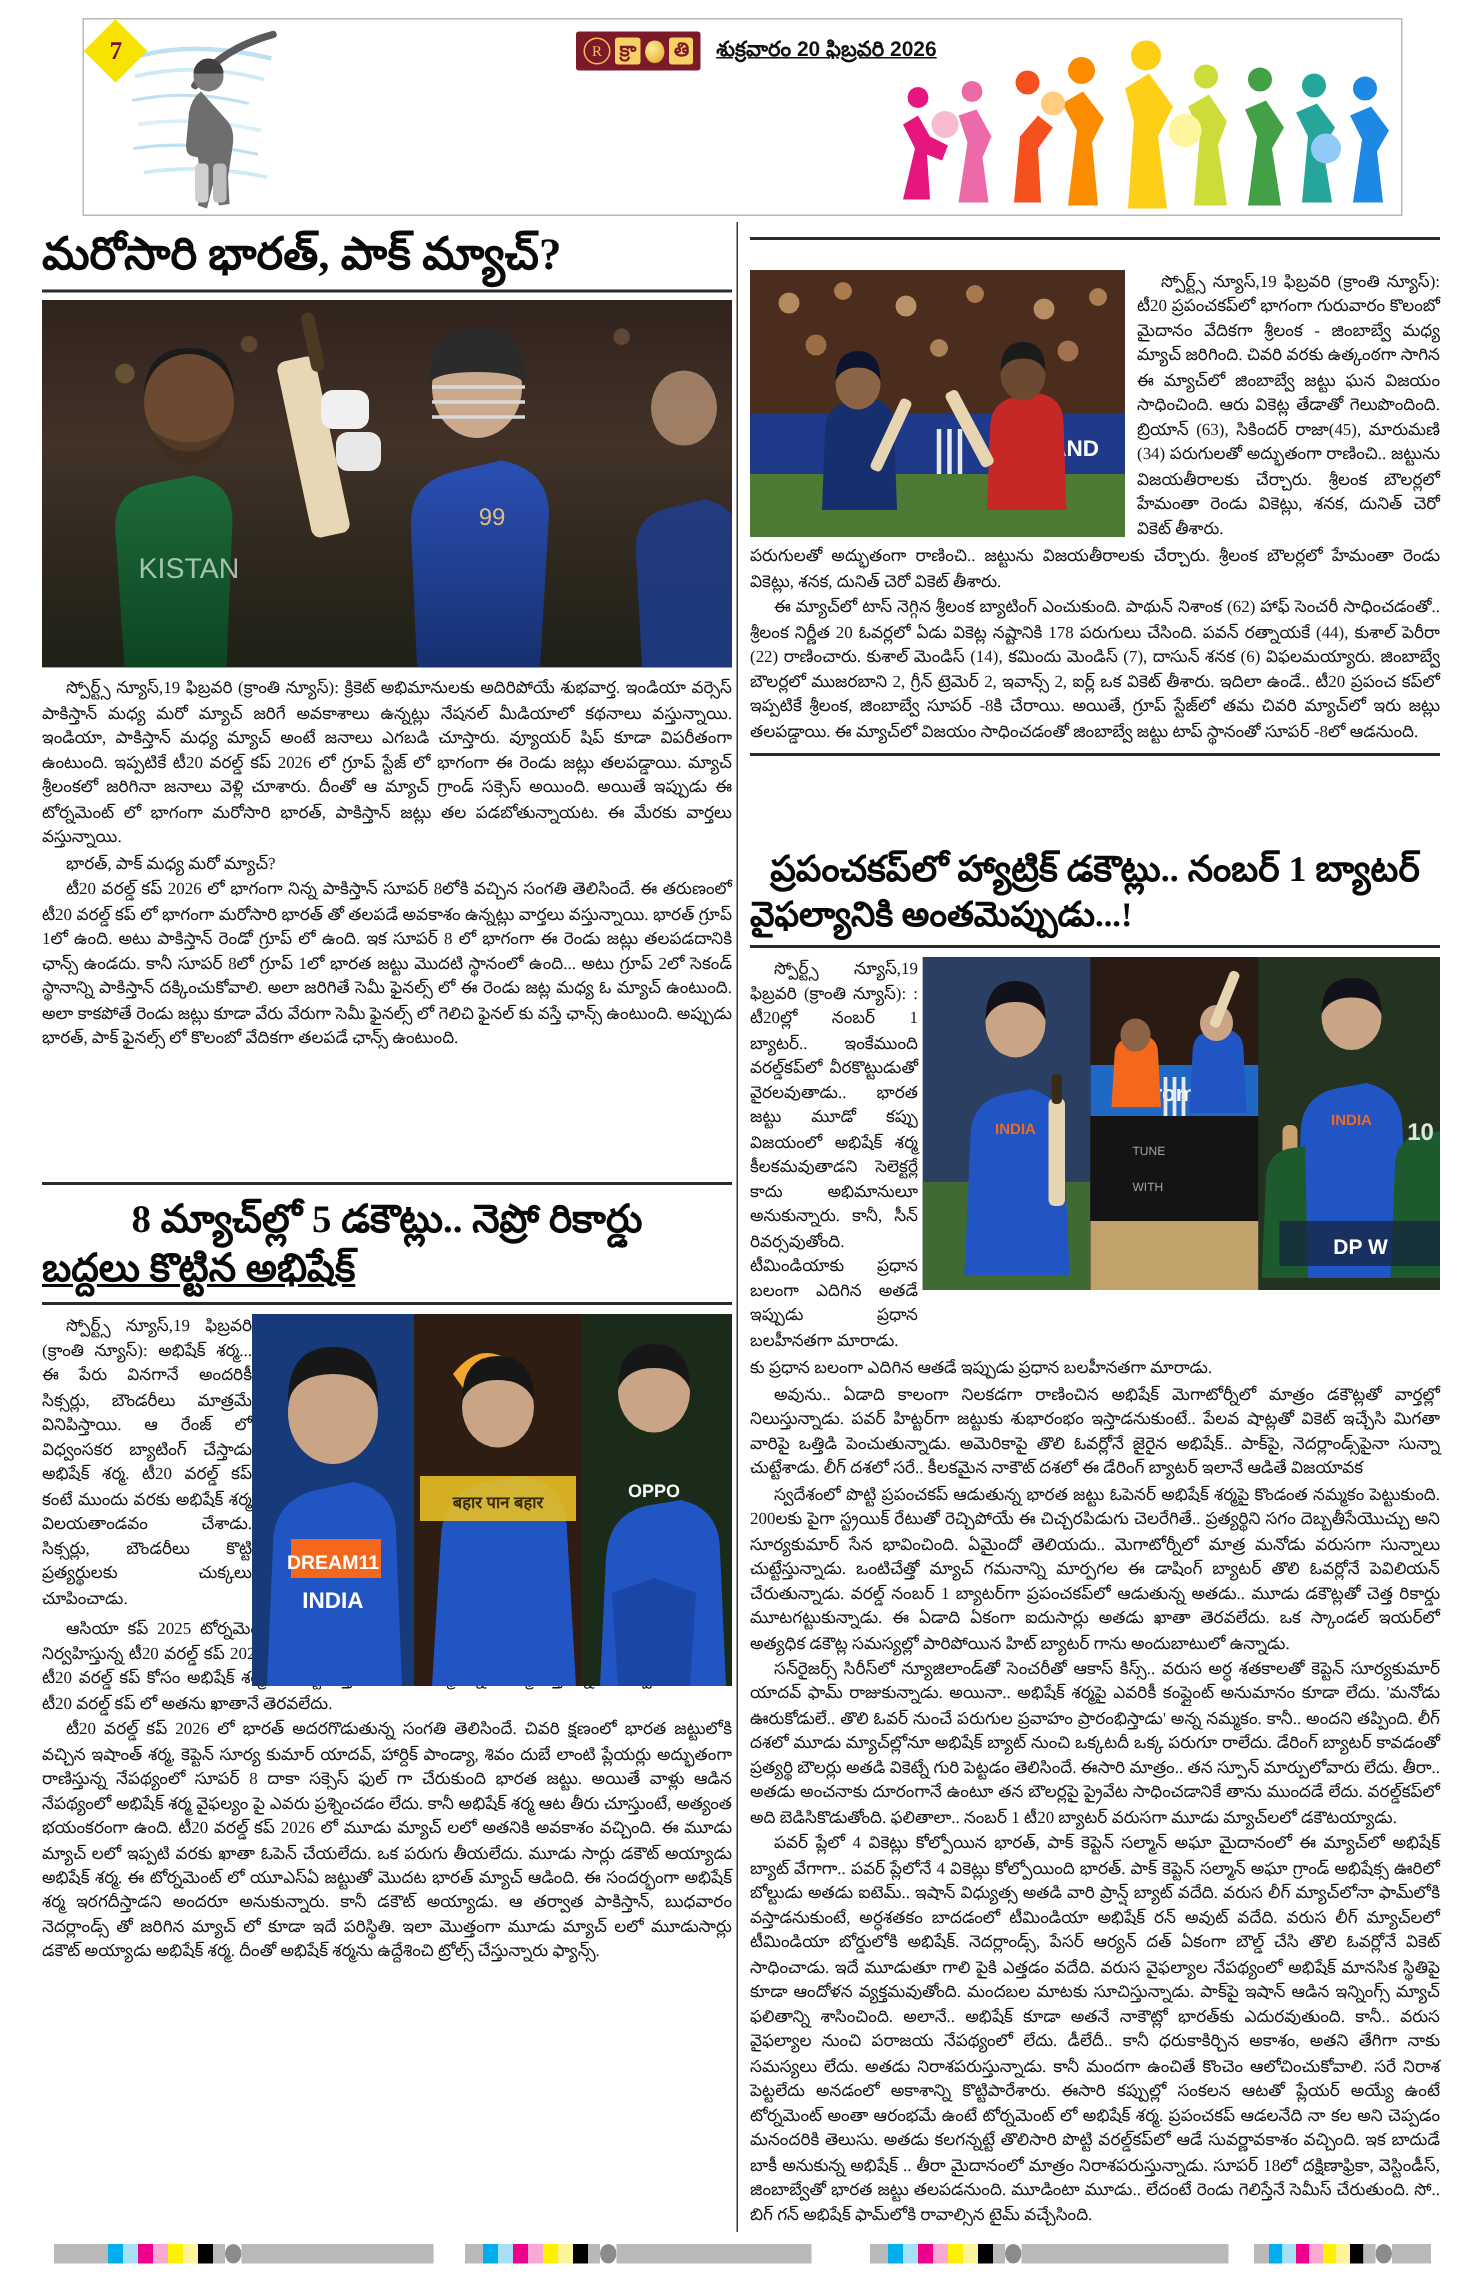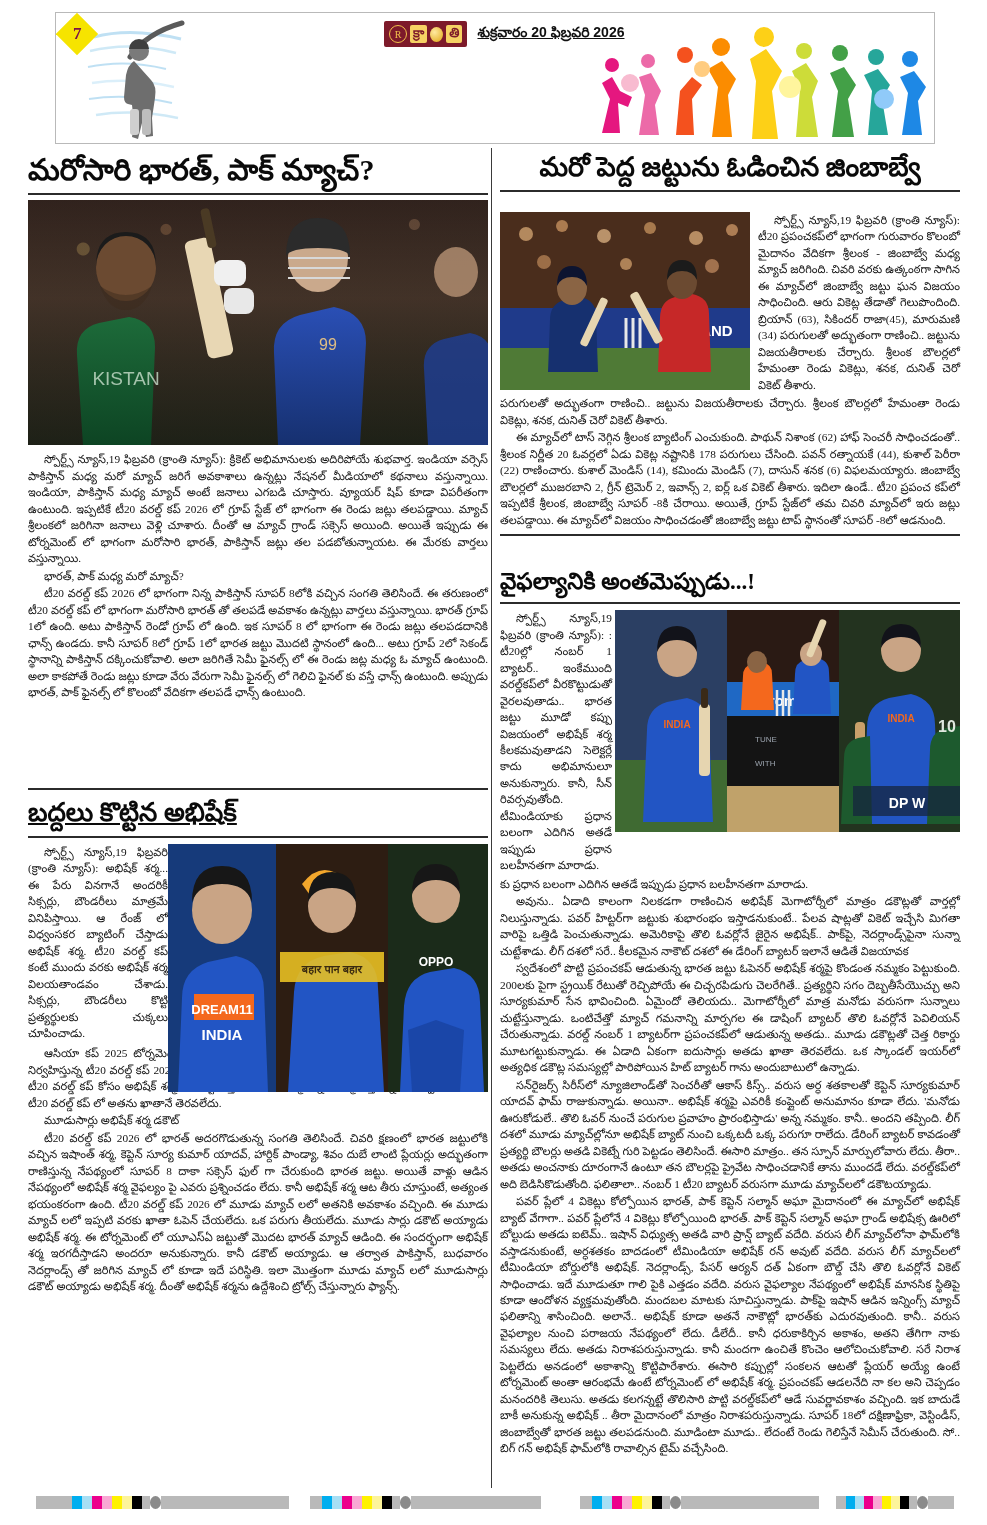--- a/index.html
+++ b/index.html
@@ -272,20 +272,21 @@
 
     <div class="body-text" style="margin-top:6px;">
       <p>స్పోర్ట్స్ న్యూస్,19 ఫిబ్రవరి (క్రాంతి న్యూస్): క్రికెట్ అభిమానులకు అదిరిపోయే శుభవార్త. ఇండియా వర్సెస్ పాకిస్తాన్ మధ్య మరో మ్యాచ్ జరిగే అవకాశాలు ఉన్నట్లు నేషనల్ మీడియాలో కథనాలు వస్తున్నాయి. ఇండియా, పాకిస్తాన్ మధ్య మ్యాచ్ అంటే జనాలు ఎగబడి చూస్తారు. వ్యూయర్ షిప్ కూడా విపరీతంగా ఉంటుంది. ఇప్పటికే టీ20 వరల్డ్ కప్ 2026 లో గ్రూప్ స్టేజ్ లో భాగంగా ఈ రెండు జట్లు తలపడ్డాయి. మ్యాచ్ శ్రీలంకలో జరిగినా జనాలు వెళ్లి చూశారు. దీంతో ఆ మ్యాచ్ గ్రాండ్ సక్సెస్ అయింది. అయితే ఇప్పుడు ఈ టోర్నమెంట్ లో భాగంగా మరోసారి భారత్, పాకిస్తాన్ జట్లు తల పడబోతున్నాయట. ఈ మేరకు వార్తలు వస్తున్నాయి.</p>
       <p>భారత్, పాక్ మధ్య మరో మ్యాచ్?</p>
       <p>టీ20 వరల్డ్ కప్ 2026 లో భాగంగా నిన్న పాకిస్తాన్ సూపర్ 8లోకి వచ్చిన సంగతి తెలిసిందే. ఈ తరుణంలో టీ20 వరల్డ్ కప్ లో భాగంగా మరోసారి భారత్ తో తలపడే అవకాశం ఉన్నట్లు వార్తలు వస్తున్నాయి. భారత్ గ్రూప్ 1లో ఉంది. అటు పాకిస్తాన్ రెండో గ్రూప్ లో ఉంది. ఇక సూపర్ 8 లో భాగంగా ఈ రెండు జట్లు తలపడదానికి ఛాన్స్ ఉండదు. కానీ సూపర్ 8లో గ్రూప్ 1లో భారత జట్టు మొదటి స్థానంలో ఉంది... అటు గ్రూప్ 2లో సెకండ్ స్థానాన్ని పాకిస్తాన్ దక్కించుకోవాలి. అలా జరిగితే సెమీ ఫైనల్స్ లో ఈ రెండు జట్ల మధ్య ఓ మ్యాచ్ ఉంటుంది. అలా కాకపోతే రెండు జట్లు కూడా వేరు వేరుగా సెమీ ఫైనల్స్ లో గెలిచి ఫైనల్ కు వస్తే ఛాన్స్ ఉంటుంది. అప్పుడు భారత్, పాక్ ఫైనల్స్ లో కొలంబో వేదికగా తలపడే ఛాన్స్ ఉంటుంది.</p>
     </div>
   </div>
 
   <div class="art" style="left:28px; top:788px; width:460px;">
     <div class="hrule thick" style="position:relative; width:460px; margin-bottom:8px;"></div>
+    <div class="hl" style="font-size:26px; text-align:center;">8 మ్యాచ్‌ల్లో 5 డకౌట్లు.. నెప్రో రికార్డు</div>
     <div class="hl" style="font-size:26px; text-align:left; margin-top:2px;text-decoration:underline;">బద్దలు కొట్టిన అభిషేక్</div>
     <div class="hrule thick" style="position:relative; margin-top:7px; width:460px;"></div>
 
     <div style="position:relative; margin-top:6px;">
       <div class="photo" style="position:absolute; right:0; top:0; width:320px; height:248px;">
         <svg width="320" height="248" viewBox="0 0 320 248" style="position:absolute;inset:0;">
           <rect width="320" height="248" fill="#0d2b62"></rect>
 
           <rect x="0" y="0" width="108" height="248" fill="#163a7a"></rect>
           <ellipse cx="54" cy="66" rx="30" ry="34" fill="#c9a485"></ellipse>
@@ -314,27 +315,25 @@
         </svg>
       </div>
 
       <div class="body-text" style="width:140px;">
         <p>స్పోర్ట్స్ న్యూస్,19 ఫిబ్రవరి (క్రాంతి న్యూస్): అభిషేక్ శర్మ... ఈ పేరు వినగానే అందరికీ సిక్సర్లు, బౌండరీలు మాత్రమే వినిపిస్తాయి. ఆ రేంజ్ లో విధ్వంసకర బ్యాటింగ్ చేస్తాడు అభిషేక్ శర్మ. టీ20 వరల్డ్ కప్ కంటే ముందు వరకు అభిషేక్ శర్మ విలయతాండవం చేశాడు. సిక్సర్లు, బౌండరీలు కొట్టి ప్రత్యర్థులకు చుక్కలు చూపించాడు.</p>
       </div>
     </div>
 
     <div class="body-text" style="margin-top:4px; width:460px;">
       <p>ఆసియా కప్ 2025 టోర్నమెంట్ సందర్భంగా కూడా ఏ మాత్రం తగ్గలేదు అభిషేక్ శర్మ. అయితే ఐసీసీ నిర్వహిస్తున్న టీ20 వరల్డ్ కప్ 2026 సందర్భంగా మాత్రం అభిషేక్ శర్మ అందరినీ నిరాశ పరుస్తున్నాడు. ఏరి కోరి టీ20 వరల్డ్ కప్ కోసం అభిషేక్ శర్మను సెలెక్ట్ చేస్తే, బీసీసీఐ నమ్మకాన్ని ఒమ్ము చేస్తున్నాడు. ఇప్పటి వరకు ఈ టీ20 వరల్డ్ కప్ లో అతను ఖాతానే తెరవలేదు.</p>
-      <p>మూడుసార్లు అభిషేక్ శర్మ డకౌట్</p>
       <p>టీ20 వరల్డ్ కప్ 2026 లో భారత్ అదరగొడుతున్న సంగతి తెలిసిందే. చివరి క్షణంలో భారత జట్టులోకి వచ్చిన ఇషాంత్ శర్మ, కెప్టెన్ సూర్య కుమార్ యాదవ్, హార్దిక్ పాండ్యా, శివం దుబే లాంటి ప్లేయర్లు అద్భుతంగా రాణిస్తున్న నేపథ్యంలో సూపర్ 8 దాకా సక్సెస్ ఫుల్ గా చేరుకుంది భారత జట్టు. అయితే వాళ్లు ఆడిన నేపథ్యంలో అభిషేక్ శర్మ వైఫల్యం పై ఎవరు ప్రశ్నించడం లేదు. కానీ అభిషేక్ శర్మ ఆట తీరు చూస్తుంటే, అత్యంత భయంకరంగా ఉంది. టీ20 వరల్డ్ కప్ 2026 లో మూడు మ్యాచ్ లలో అతనికి అవకాశం వచ్చింది. ఈ మూడు మ్యాచ్ లలో ఇప్పటి వరకు ఖాతా ఓపెన్ చేయలేదు. ఒక పరుగు తీయలేదు. మూడు సార్లు డకౌట్ అయ్యాడు అభిషేక్ శర్మ. ఈ టోర్నమెంట్ లో యూఎస్ఏ జట్టుతో మొదట భారత్ మ్యాచ్ ఆడింది. ఈ సందర్భంగా అభిషేక్ శర్మ ఇరగదీస్తాడని అందరూ అనుకున్నారు. కానీ డకౌట్ అయ్యాడు. ఆ తర్వాత పాకిస్తాన్, బుధవారం నెదర్లాండ్స్ తో జరిగిన మ్యాచ్ లో కూడా ఇదే పరిస్థితి. ఇలా మొత్తంగా మూడు మ్యాచ్ లలో మూడుసార్లు డకౌట్ అయ్యాడు అభిషేక్ శర్మ. దీంతో అభిషేక్ శర్మను ఉద్దేశించి ట్రోల్స్ చేస్తున్నారు ఫ్యాన్స్.</p>
     </div>
   </div>
 
   <div class="art" style="left:500px; top:152px; width:460px;">
-    <div class="hl" style="font-size:27px; text-align:center;">మరో పెద్ద జట్టును ఓడించిన జింబాబ్వే</div>
     <div class="hrule thick" style="position:relative; margin-top:6px; width:460px;"></div>
 
     <div style="position:relative; margin-top:6px;">
       <div class="photo" style="position:absolute; left:0; top:0; width:250px; height:178px;">
         <svg width="250" height="178" viewBox="0 0 250 178" style="position:absolute;inset:0;">
           <rect width="250" height="178" fill="#3a2418"></rect>
           <rect y="0" width="250" height="96" fill="#4a2d1c"></rect>
           <g opacity=".7">
             <circle cx="26" cy="22" r="7" fill="#e0b07a"></circle>
               <circle cx="62" cy="14" r="6" fill="#d49c66"></circle>
@@ -375,20 +374,21 @@
     </div>
 
     <div class="body-text" style="margin-top:2px; width:460px;">
       <p class="noind">పరుగులతో అద్భుతంగా రాణించి.. జట్టును విజయతీరాలకు చేర్చారు. శ్రీలంక బౌలర్లలో హేమంతా రెండు వికెట్లు, శనక, దునిత్ చెరో వికెట్ తీశారు.</p>
       <p>ఈ మ్యాచ్‌లో టాస్ నెగ్గిన శ్రీలంక బ్యాటింగ్ ఎంచుకుంది. పాథున్ నిశాంక (62) హాఫ్ సెంచరీ సాధించడంతో.. శ్రీలంక నిర్ణీత 20 ఓవర్లలో ఏడు వికెట్ల నష్టానికి 178 పరుగులు చేసింది. పవన్ రత్నాయకే (44), కుశాల్ పెరీరా (22) రాణించారు. కుశాల్ మెండిస్ (14), కమిందు మెండిస్ (7), దాసున్ శనక (6) విఫలమయ్యారు. జింబాబ్వే బౌలర్లలో ముజరబాని 2, గ్రీన్ ట్రెమెర్ 2, ఇవాన్స్ 2, ఐర్ల్ ఒక వికెట్ తీశారు. ఇదిలా ఉండే.. టీ20 ప్రపంచ కప్‌లో ఇప్పటికే శ్రీలంక, జింబాబ్వే సూపర్ -8కి చేరాయి. అయితే, గ్రూప్ స్టేజ్‌లో తమ చివరి మ్యాచ్‌లో ఇరు జట్లు తలపడ్డాయి. ఈ మ్యాచ్‌లో విజయం సాధించడంతో జింబాబ్వే జట్టు టాప్ స్థానంతో సూపర్ -8లో ఆడనుంది.</p>
     </div>
     <div class="hrule thick" style="position:relative; margin-top:6px; width:460px;"></div>
   </div>
 
   <div class="art" style="left:500px; top:566px; width:460px;">
+    <div class="hl" style="font-size:24px; text-align:center;">ప్రపంచకప్‌లో హ్యాట్రిక్ డకౌట్లు.. నంబర్ 1 బ్యాటర్</div>
     <div class="hl" style="font-size:23px; text-align:left; margin-top:2px;">వైఫల్యానికి అంతమెప్పుడు...!</div>
     <div class="hrule thick" style="position:relative; margin-top:7px; width:460px;"></div>
 
     <div style="position:relative; margin-top:6px;">
       <div class="photo" style="position:absolute; right:0; top:0; width:345px; height:222px;">
         <svg width="345" height="222" viewBox="0 0 345 222" style="position:absolute;inset:0;">
           <rect width="345" height="222" fill="#1b2a4a"></rect>
 
           <rect x="0" y="0" width="112" height="222" fill="#2b3f63"></rect>
           <rect x="0" y="150" width="112" height="72" fill="#3f6a32"></rect>

